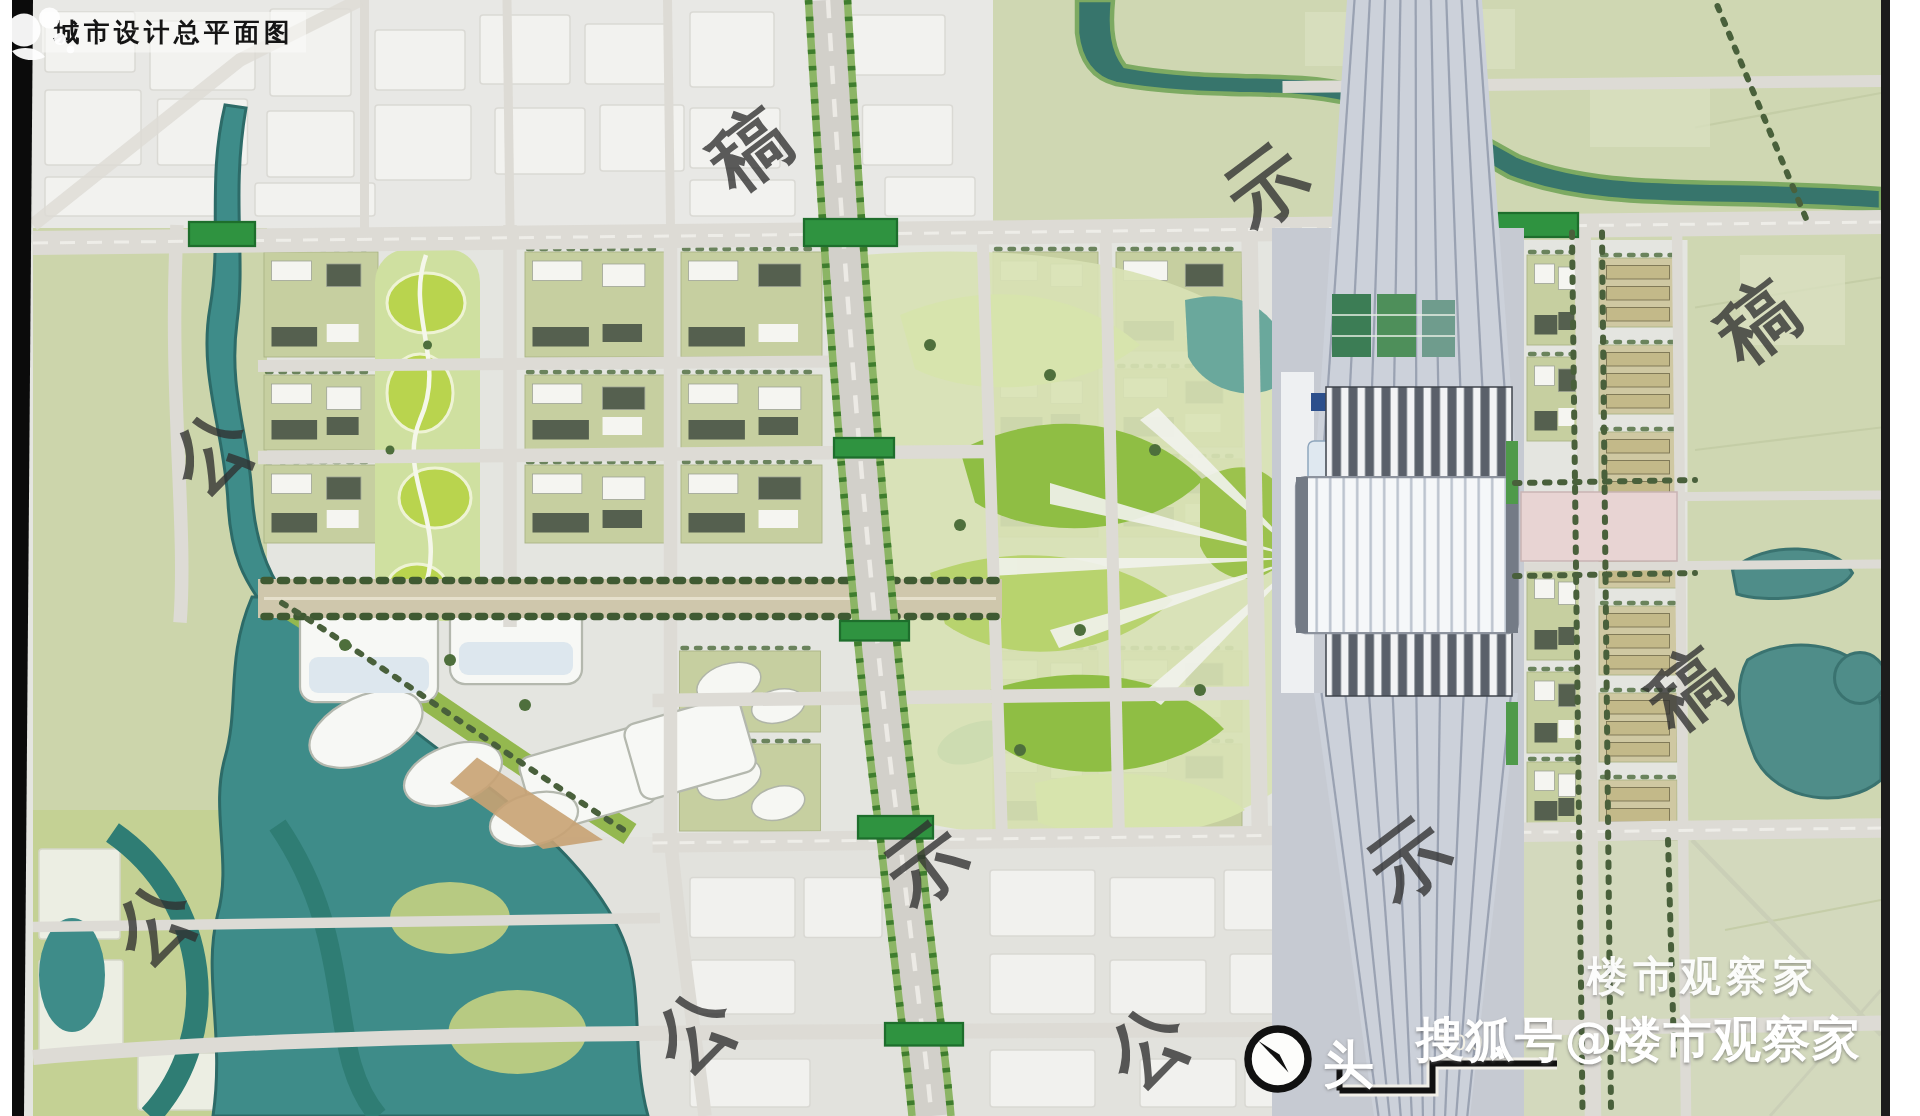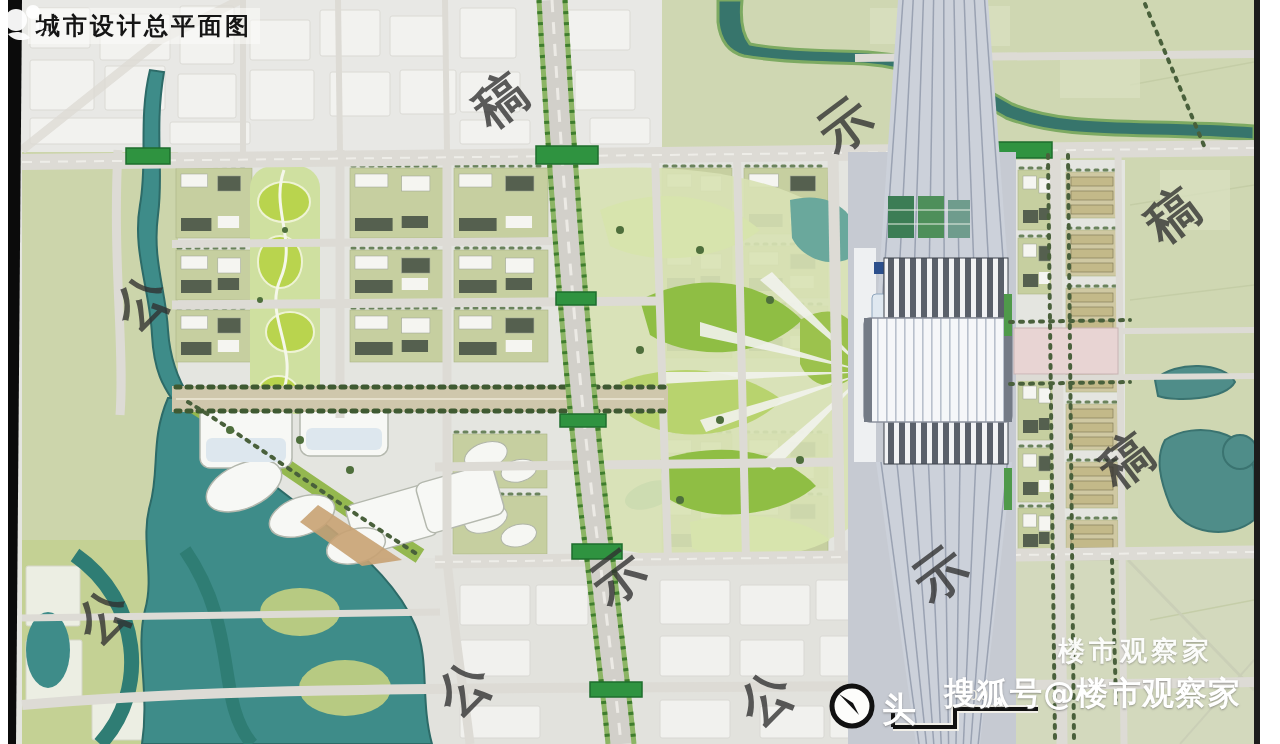--- a/index.html
+++ b/index.html
@@ -1,19 +1,19 @@
 <!DOCTYPE html>
 <html><head>
 <meta charset="utf-8">
 <style>
   html,body{margin:0;padding:0;background:#fff;}
   .stage{position:relative;width:1280px;height:744px;overflow:hidden;
          font-family:"DejaVu Sans","Liberation Sans",sans-serif;background:#fff;}
   .stage svg{position:absolute;left:0;top:0;}
-  .map-title{position:absolute;left:28px;top:8px;font-size:24px;font-weight:700;
+  .map-title{position:absolute;left:28px;top:8px;font-size:17px;font-weight:700;
              letter-spacing:3px;color:#151515;background:rgba(252,252,250,.55);
              padding:2px 8px;white-space:nowrap;}
   .stamp{position:absolute;transform:translate(-50%,-50%) rotate(-37deg);
          font-size:52px;font-weight:700;color:#303030;opacity:.78;line-height:1;
          white-space:nowrap;pointer-events:none;}
   .wm-brand{position:absolute;left:1058px;top:633px;font-size:27px;font-weight:700;
             color:#fff;opacity:.93;letter-spacing:4px;white-space:nowrap;
             text-shadow:0 1px 2px rgba(90,90,90,.5);}
   .wm-account{position:absolute;left:944px;top:672px;font-size:32px;font-weight:700;
               color:#fff;letter-spacing:1px;white-space:nowrap;

